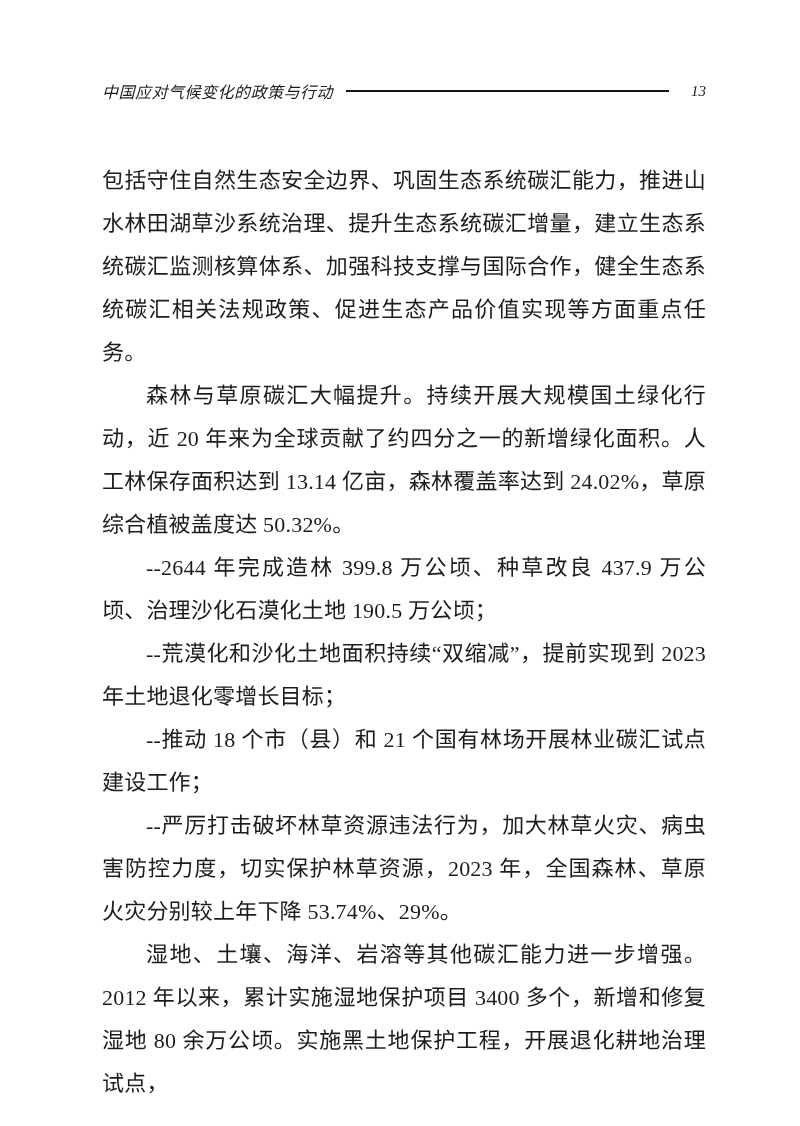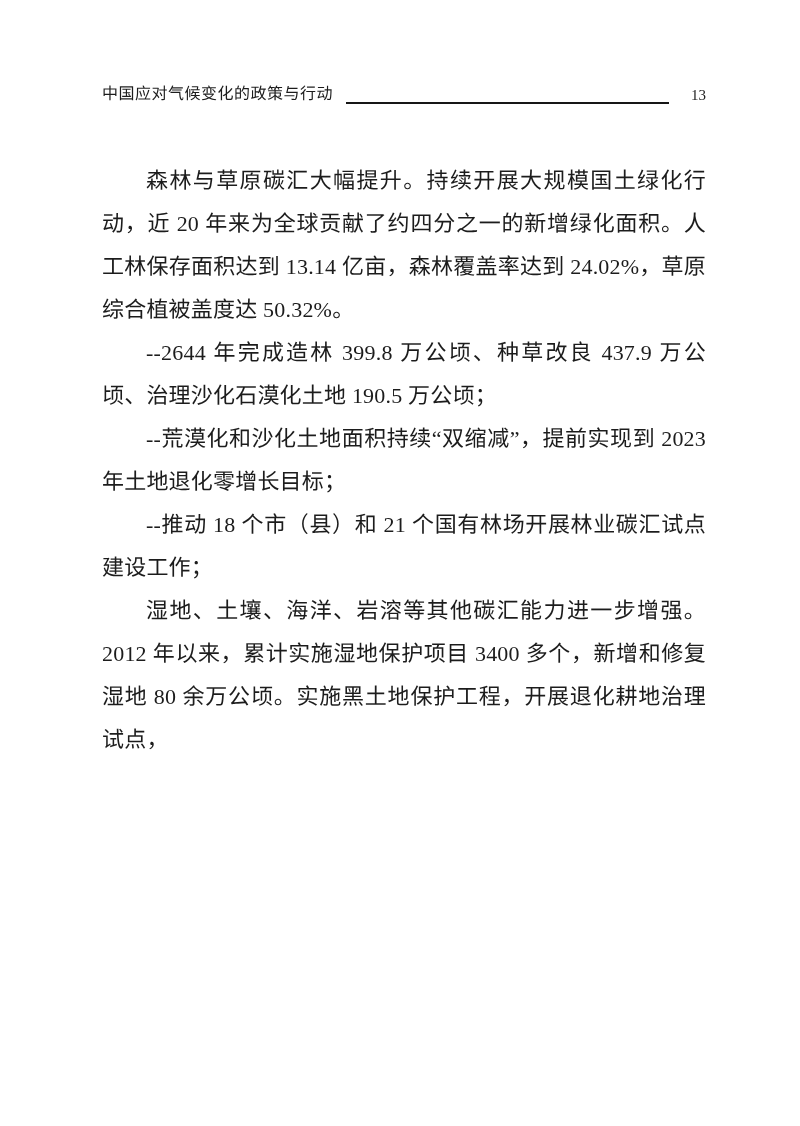--- a/index.html
+++ b/index.html
@@ -23,21 +23,22 @@
     background:var(--background);
   }
   
   .page-header{
     position:absolute;
     top:78px;
     left:102px;
     right:94px;
     height:26px;
     display:flex;
-    align-items:flex-end;
+    align-items:center;
+    font-style:italic;
   }
   .header-title{
     font-family:"Liberation Sans","DejaVu Sans",sans-serif;
     font-size:16px;
     letter-spacing:0.5px;
     color:var(--text);
     white-space:nowrap;
   }
   .header-rule{
     flex:1 1 auto;
@@ -78,27 +79,29 @@
 <div class="page">
 
   <header class="page-header">
     <span class="header-title">中国应对气候变化的政策与行动</span>
     <span class="header-rule"></span>
     <span class="page-number">13</span>
   </header>
 
   <main class="body-text">
 
+    <p class="para"><span class="lead"></span><span>包括守住自然生态安全边界、巩固生态系统碳汇能力，推进山水林田湖草沙系统治理、提升生态系统碳汇增量，建立生态系统碳汇监测核算体系、加强科技支撑与国际合作，健全生态系统碳汇相关法规政策、促进生态产品价值实现等方面重点任务。</span></p>
 
     <p class="para p-indent"><span class="lead">森林与草原碳汇大幅提升。</span><span>持续开展大规模国土绿化行动，近 20 年来为全球贡献了约四分之一的新增绿化面积。人工林保存面积达到 13.14 亿亩，森林覆盖率达到 24.02%，草原综合植被盖度达 50.32%。</span></p>
 
     <p class="para p-indent"><span class="lead"></span><span>--2644 年完成造林 399.8 万公顷、种草改良 437.9 万公顷、治理沙化石漠化土地 190.5 万公顷；</span></p>
 
     <p class="para p-indent"><span class="lead"></span><span>--荒漠化和沙化土地面积持续“双缩减”，提前实现到 2023 年土地退化零增长目标；</span></p>
 
     <p class="para p-indent"><span class="lead"></span><span>--推动 18 个市（县）和 21 个国有林场开展林业碳汇试点建设工作；</span></p>
 
+    <p class="para p-indent"><span class="lead"></span><span>--严厉打击破坏林草资源违法行为，加大林草火灾、病虫害防控力度，切实保护林草资源，2023 年，全国森林、草原火灾分别较上年下降 53.74%、29%。</span></p>
 
     <p class="para p-indent"><span class="lead">湿地、土壤、海洋、岩溶等其他碳汇能力进一步增强。</span><span>2012 年以来，累计实施湿地保护项目 3400 多个，新增和修复湿地 80 余万公顷。实施黑土地保护工程，开展退化耕地治理试点，</span></p>
 
   </main>
 
 </div>
 
 </body></html>

